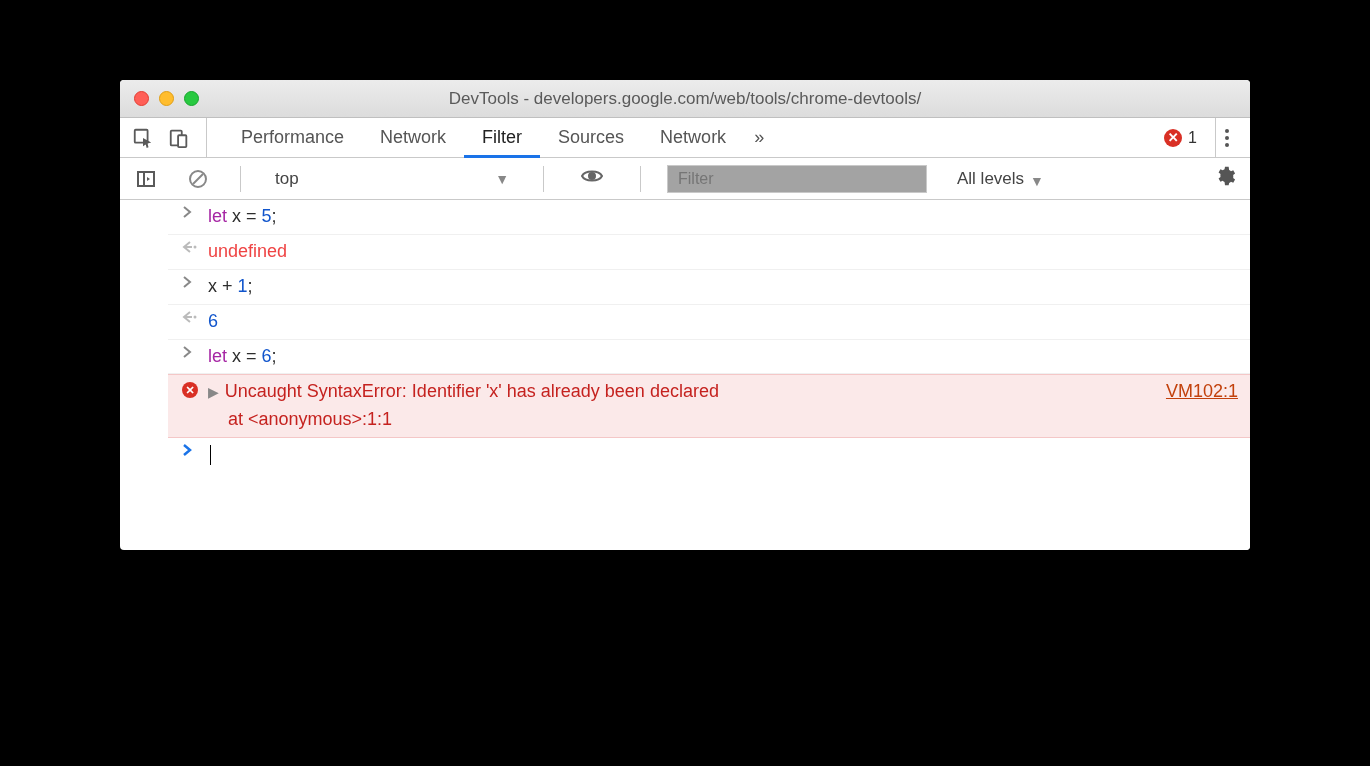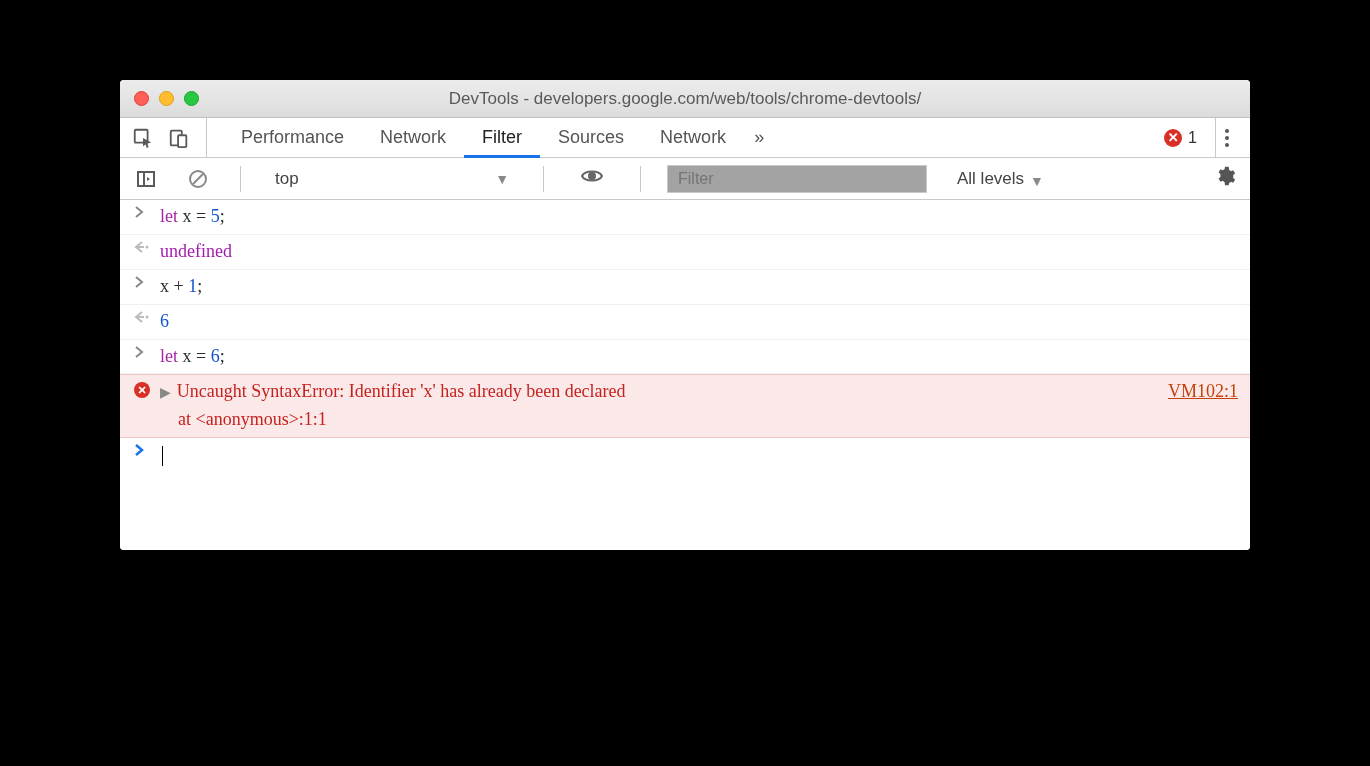--- a/index.html
+++ b/index.html
@@ -120,25 +120,26 @@
   }
   .levels {
     display:flex; align-items:flex-end; gap:6px;
     padding: 0 10px; color:#444; cursor:pointer;
   }
   .levels .tri { color:#888; font-size: 14px; }
   .gear { margin-right: 4px; color:#555; cursor:pointer; }
 
   
   .console-body {
-    font-family: Liberation Serif, serif;
+    font-family: Liberation Sans, sans-serif;
     font-size: 18px;
     line-height: 1.55;
     min-height: 350px;
     background: #fff;
+    margin-left: 48px;
   }
   .row {
     padding: 3px 12px 3px 14px;
     display: flex;
     align-items: flex-start;
     border-bottom: 1px solid #f0f0f0;
     white-space: pre;
   }
   .row.output { border-bottom: 1px solid #f0f0f0; }
   .gutter {
@@ -168,21 +169,21 @@
   .row.prompt .gutter { color: #1a73e8; font-weight: bold; }
   .cursor-bar { display:inline-block; width:1px; height:20px; background:#000; vertical-align:middle; margin-left:2px; }
   .triangle { color:#888; margin-right:6px; font-size:14px; vertical-align:middle;}
 
   
   .kw { color: #a626a4; }
   .ident { color: #2d2d2d; }
   .op { color: #2d2d2d; }
   .num { color: #1155cc; }
   .punct { color: #2d2d2d; }
-  .undef { color: #a21caf; }
+  .undef { color: #ef4444; }
   .resnum { color: #1155cc; }
 
   .error-gutter {
     width:26px; flex-shrink:0;
     display:flex; align-items:flex-start; padding-top:4px;
   }
   .error-circle {
     width:16px; height:16px; border-radius:50%;
     background:#d93025; color:#fff;
     display:flex; align-items:center; justify-content:center;

